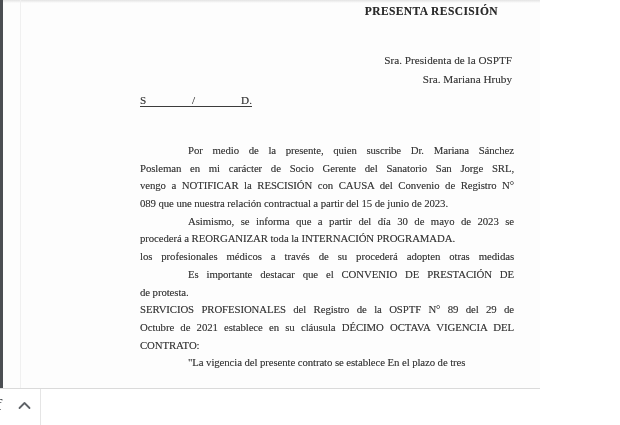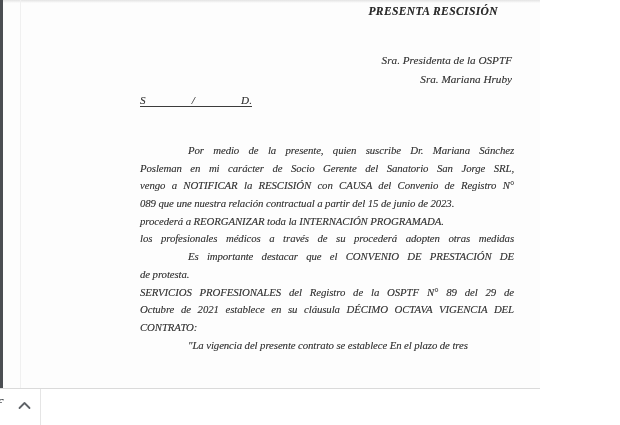--- a/index.html
+++ b/index.html
@@ -4,21 +4,20 @@
 <style>
   * { margin: 0; padding: 0; box-sizing: border-box; }
   html, body { background: #ffffff; }
   .screen {
     position: relative;
     width: 540px;
     height: 425px;
     background: #ffffff;
     overflow: hidden;
     font-family: "Liberation Sans", sans-serif;
-    font-style: italic;
   }
 
   
   .doc-area {
     position: absolute;
     left: 0; top: 0;
     width: 620px; height: 388px;
     background: #fdfdfd;
     overflow: hidden;
   }
@@ -148,20 +147,21 @@
         <span>/</span>
         <span>D.</span>
       </div>
     </div>
 
     <div class="body-text letter">
         <div class="line first">Por medio de la presente, quien suscribe Dr. Mariana Sánchez</div>
         <div class="line">Posleman en mi carácter de Socio Gerente del Sanatorio San Jorge SRL,</div>
         <div class="line">vengo a NOTIFICAR la RESCISIÓN con CAUSA del Convenio de Registro N°</div>
         <div class="line last">089 que une nuestra relación contractual a partir del 15 de junio de 2023.</div>
+        <div class="line first">Asimismo, se informa que a partir del día 30 de mayo de 2023 se</div>
         <div class="line last">procederá a REORGANIZAR toda la INTERNACIÓN PROGRAMADA.</div>
         <div class="line">los profesionales médicos a través de su procederá adopten otras medidas</div>
         <div class="line first">Es importante destacar que el CONVENIO DE PRESTACIÓN DE</div>
         <div class="line last">de protesta.</div>
         <div class="line">SERVICIOS PROFESIONALES del Registro de la OSPTF N° 89 del 29 de</div>
         <div class="line">Octubre de 2021 establece en su cláusula DÉCIMO OCTAVA VIGENCIA DEL</div>
         <div class="line last">CONTRATO:</div>
         <div class="line first last">"La vigencia del presente contrato se establece En el plazo de tres</div>
       </div>
 

